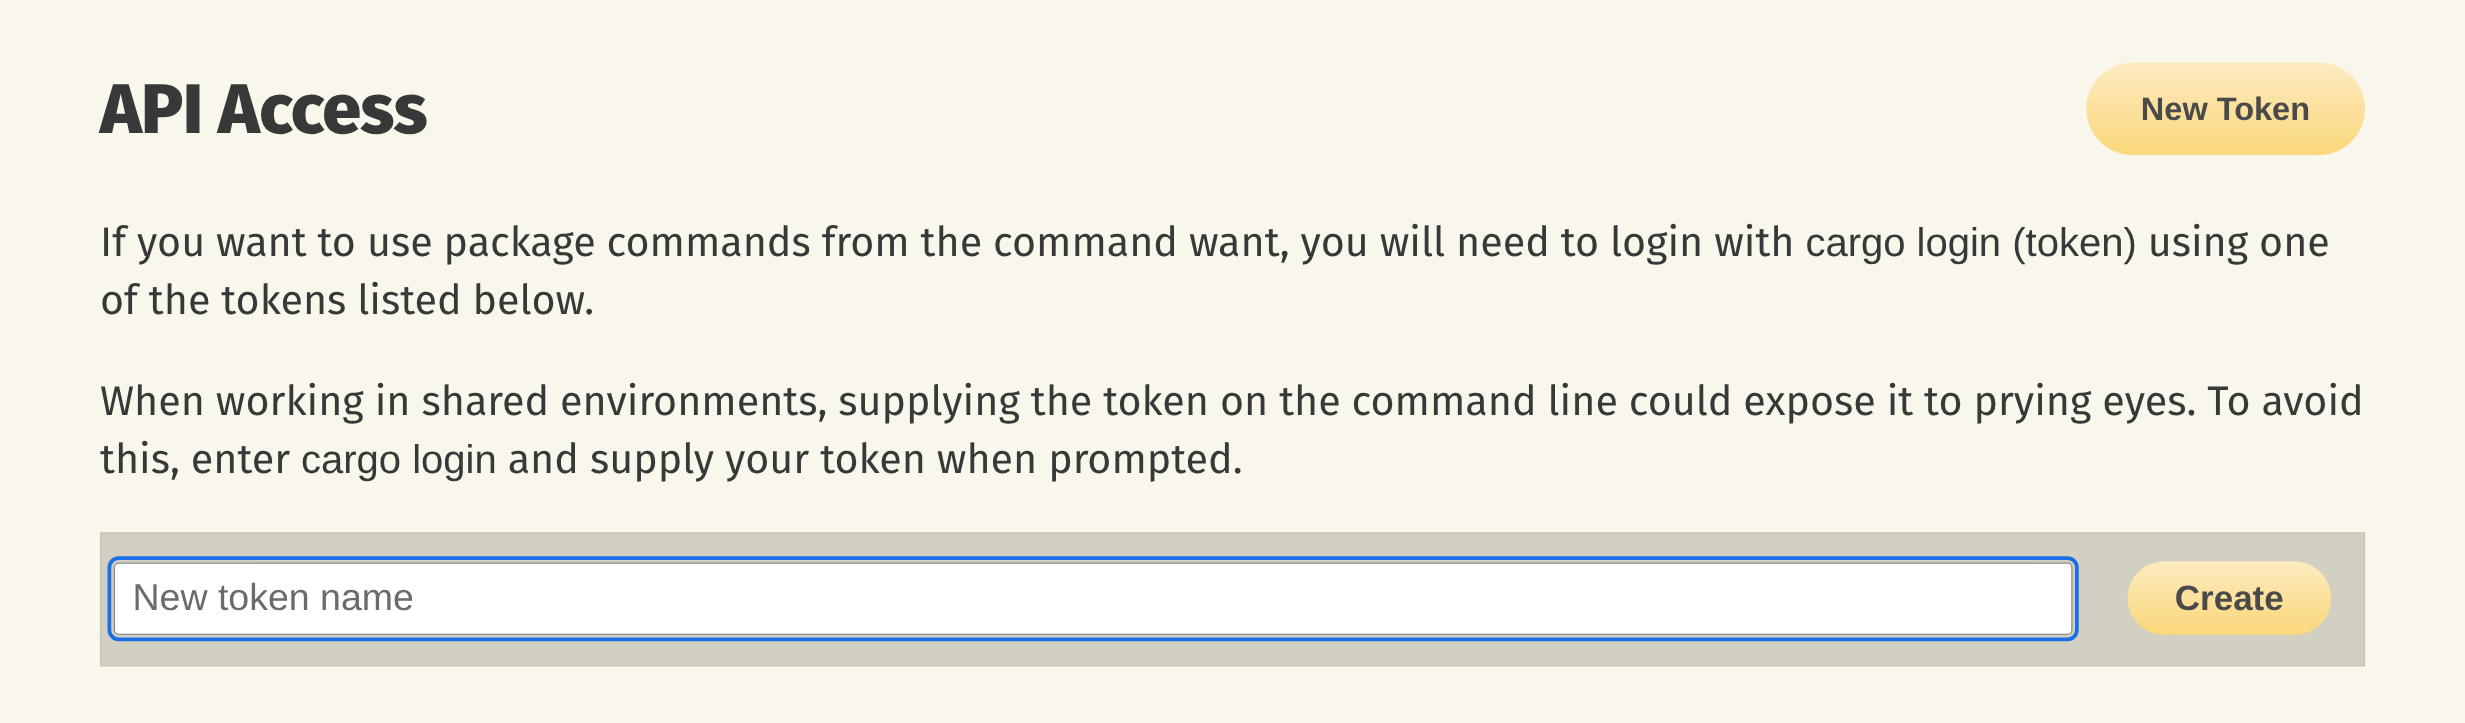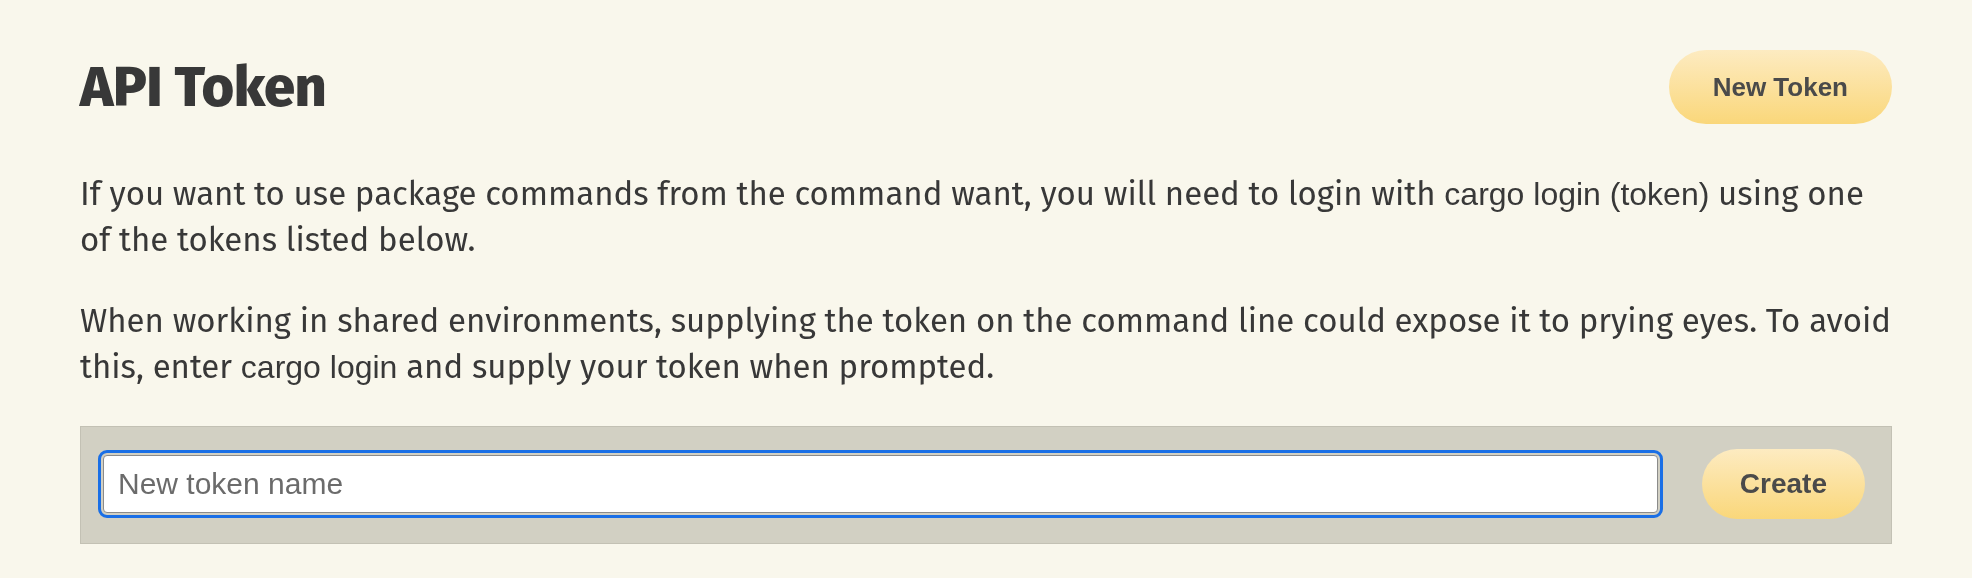--- a/index.html
+++ b/index.html
@@ -38,41 +38,41 @@
     border: none;
     border-radius: 9999px;
     background: linear-gradient(180deg, #fdebc1 0%, #fad77a 100%);
     color: #4a4a4a;
     font-size: 26px;
     font-weight: 700;
     cursor: pointer;
     white-space: nowrap;
   }
   .pill-btn.small {
-    height: 70px;
+    height: 59px;
     padding: 0 38px;
     font-size: 28px;
   }
   .para {
     font-size: 33px;
     line-height: 1.38;
     margin: 0 0 36px 0;
     color: #383838;
   }
   .code {
     font-family: Liberation Sans, sans-serif;
     font-size: 32px;
   }
   .token-form {
     display: flex;
     align-items: center;
     gap: 44px;
     box-sizing: border-box;
     width: 100%;
-    padding: 22px 26px 24px 22px;
+    padding: 22px 26px 24px 10px;
     background: #d2d0c3;
     border: 1px solid #c3c1b4;
     margin-top: 8px;
   }
   .token-input {
     flex: 1 1 auto;
     box-sizing: border-box;
     height: 58px;
     padding: 0 14px;
     font-size: 30px;
@@ -87,21 +87,21 @@
     color: #6b6b6b;
     font-style: normal;
   }
 </style>
 </head>
 <body>
 
 <div class="page">
 
   <div class="header-row">
-    <h1 class="section-title">API Token</h1>
+    <h1 class="section-title">API Access</h1>
     <button class="pill-btn">New Token</button>
   </div>
 
   <p class="para">
     <span>If you want to use package commands from the command want, you will need to login with </span><span class="code">cargo login (token)</span><span> using one of the tokens listed below.</span>
   </p>
 
   <p class="para">
     <span>When working in shared environments, supplying the token on the command line could expose it to prying eyes. To avoid this, enter </span><span class="code">cargo login</span><span> and supply your token when prompted.</span>
   </p>

